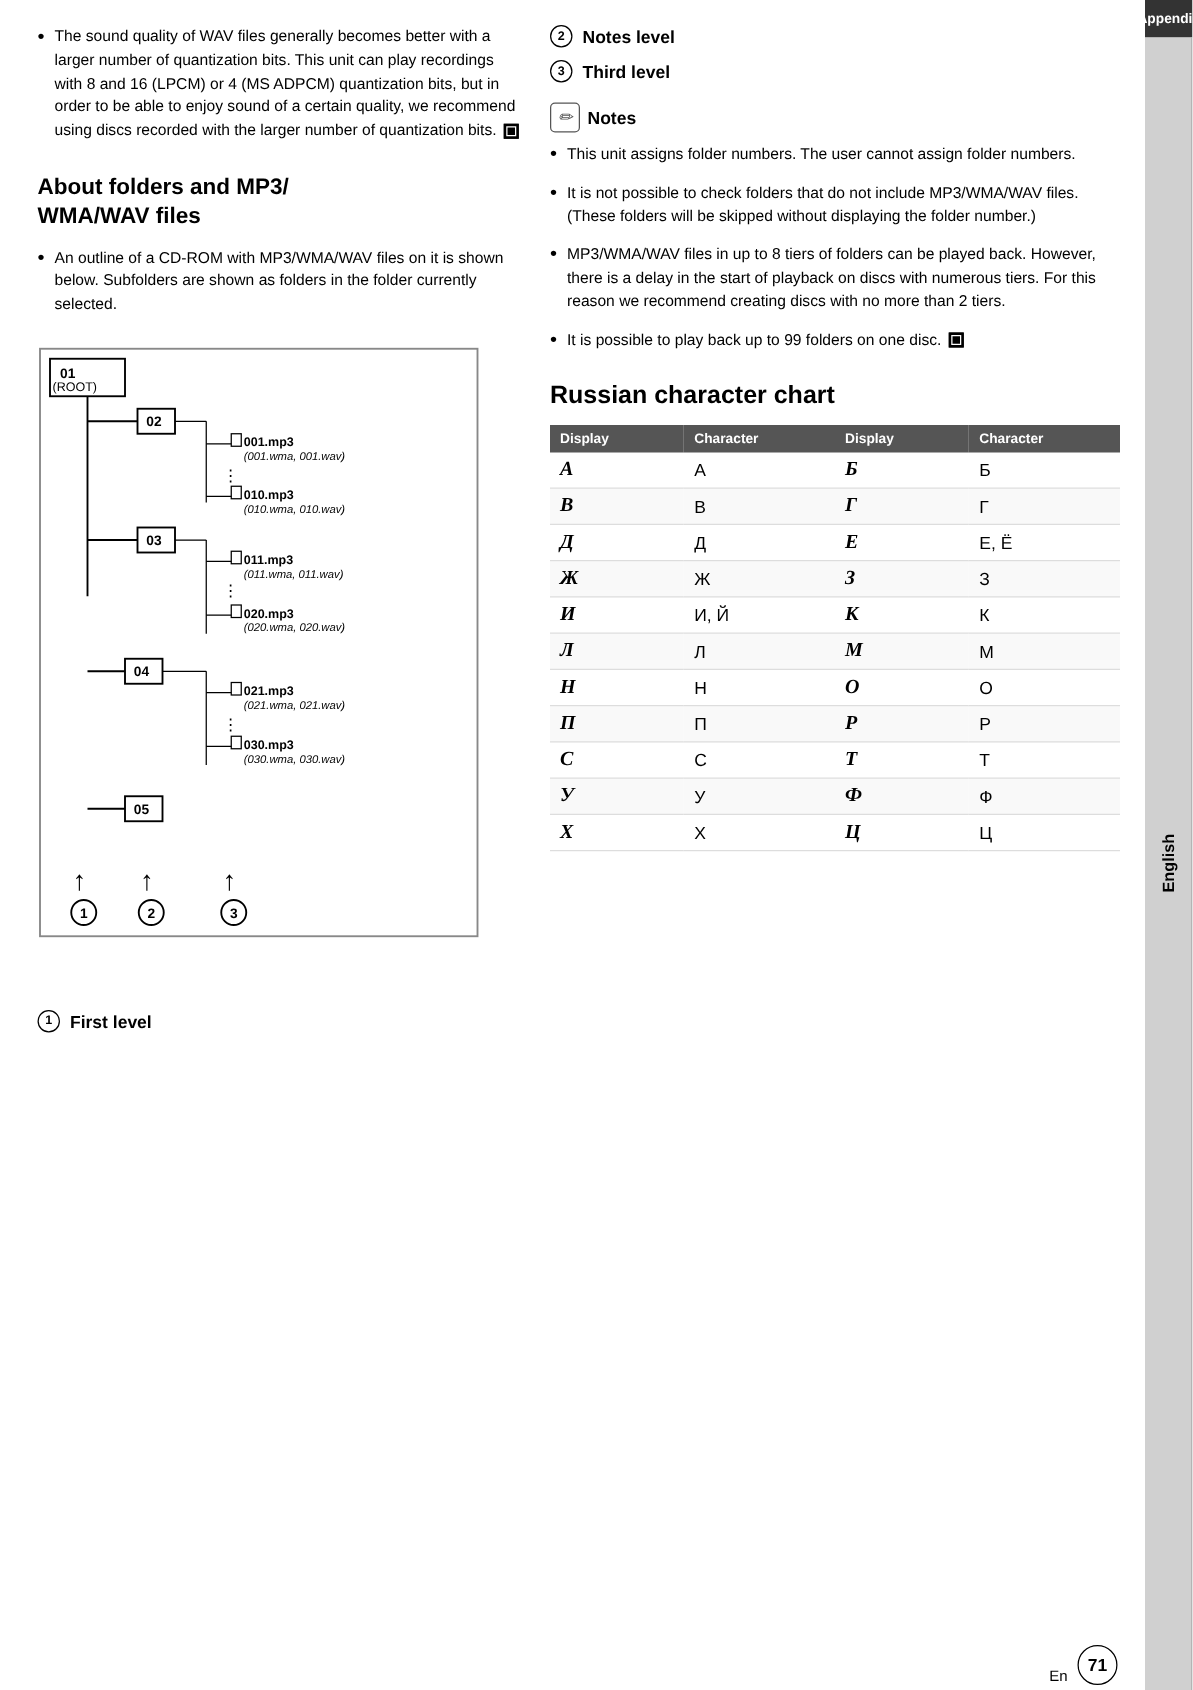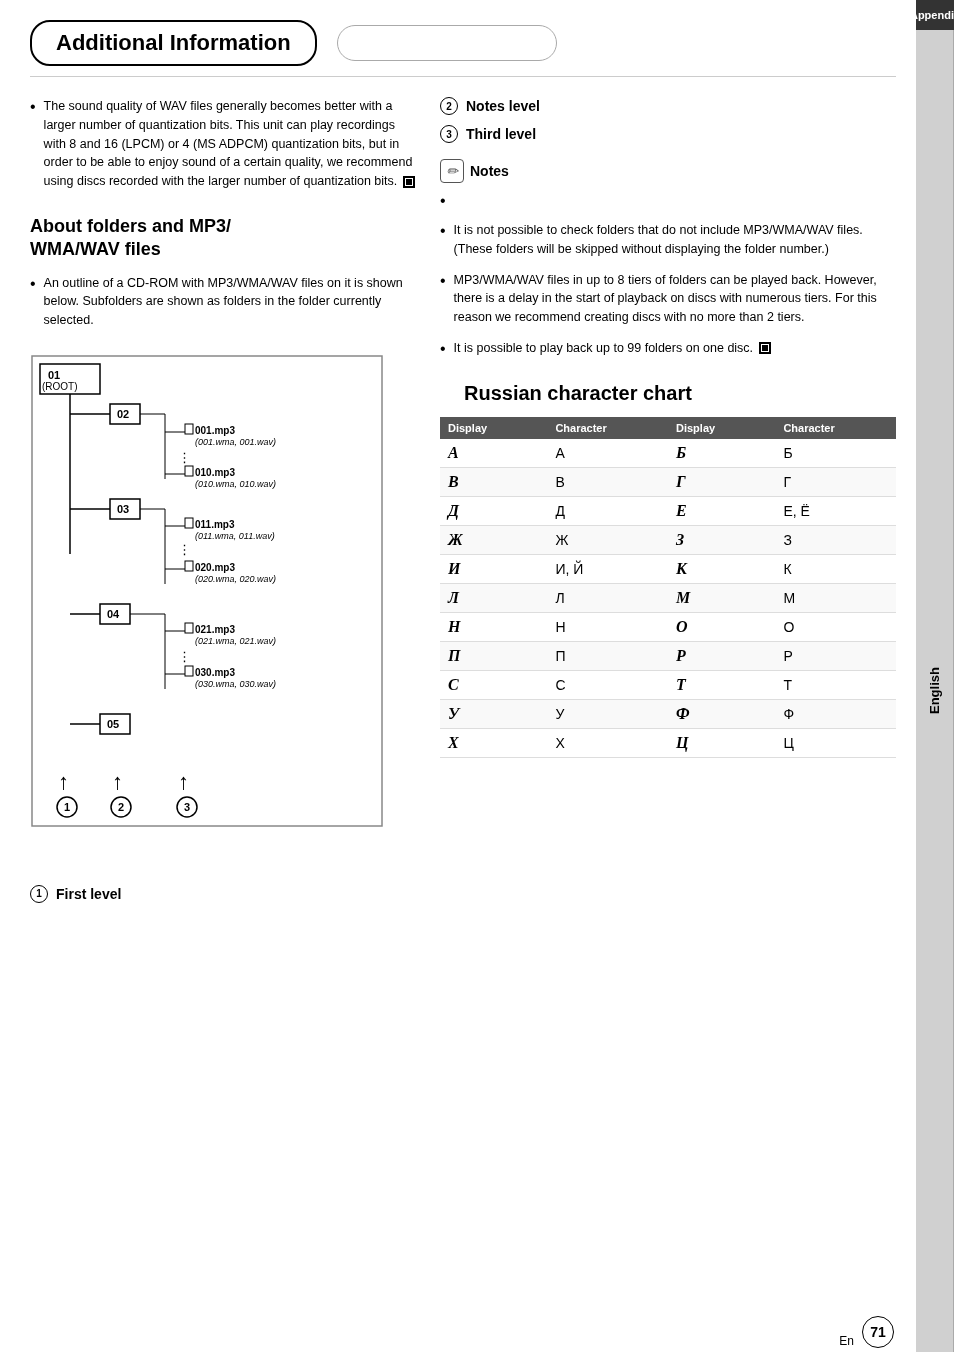--- a/index.html
+++ b/index.html
@@ -256,21 +256,20 @@
 
     
     .chart-section {
       margin-top: 24px;
     }
 
     .chart-heading {
       font-size: 20px;
       font-weight: bold;
       margin-bottom: 12px;
-      margin-left: 24px;
     }
 
     .char-table {
       width: 100%;
       border-collapse: collapse;
       font-size: 12px;
     }
 
     .char-table th {
       background: #555;
@@ -339,26 +338,20 @@
 
 <div class="page">
 
   <div class="right-tab">
     <div class="tab-appendix">Appendix</div>
     <div class="tab-english">English</div>
   </div>
 
   <div class="main-content">
 
-    <div class="page-header">
-      <div class="title-box">Additional Information</div>
-      <div class="header-right">
-        <div class="header-oval"></div>
-      </div>
-    </div>
 
     <div class="columns">
 
       <div class="col-left">
 
         <div class="bullet-section">
           <div class="bullet-item">
             <span class="bullet-dot">•</span>
             <span>
               The sound quality of WAV files generally becomes better with a larger number of quantization bits. This unit can play recordings with 8 and 16 (LPCM) or 4 (MS ADPCM) quantization bits, but in order to be able to enjoy sound of a certain quality, we recommend using discs recorded with the larger number of quantization bits.&nbsp;<span class="stop-icon"></span>
@@ -481,20 +474,21 @@
         </div>
 
         <div class="notes-box">
           <div class="notes-header">
             <div class="notes-icon">✏</div>
             <span class="notes-title">Notes</span>
           </div>
           <div class="bullet-section">
             <div class="bullet-item">
               <span class="bullet-dot">•</span>
+              <span>This unit assigns folder numbers. The user cannot assign folder numbers.</span>
             </div>
             <div class="bullet-item">
               <span class="bullet-dot">•</span>
               <span>It is not possible to check folders that do not include MP3/WMA/WAV files. (These folders will be skipped without displaying the folder number.)</span>
             </div>
             <div class="bullet-item">
               <span class="bullet-dot">•</span>
               <span>MP3/WMA/WAV files in up to 8 tiers of folders can be played back. However, there is a delay in the start of playback on discs with numerous tiers. For this reason we recommend creating discs with no more than 2 tiers.</span>
             </div>
             <div class="bullet-item">

